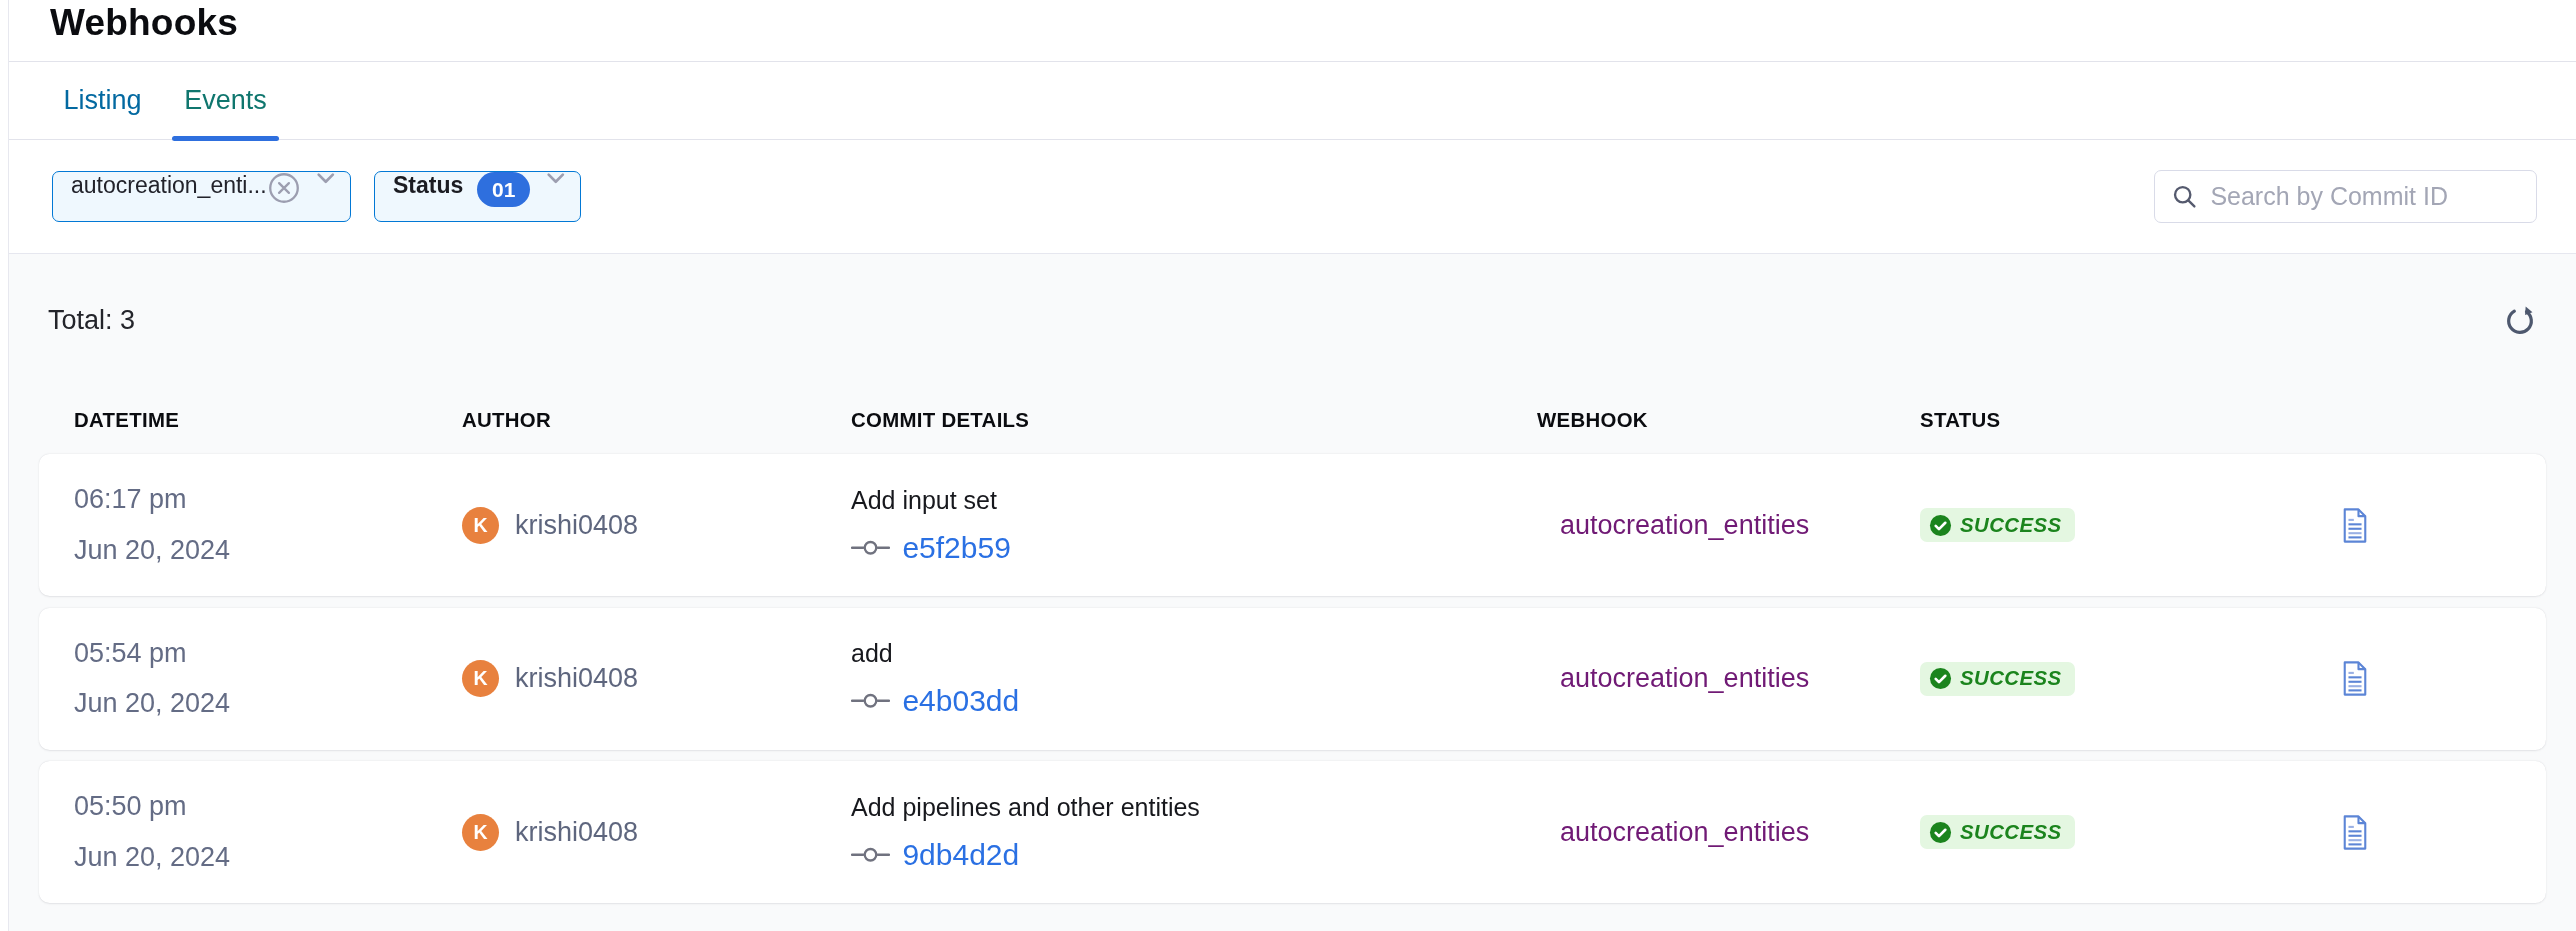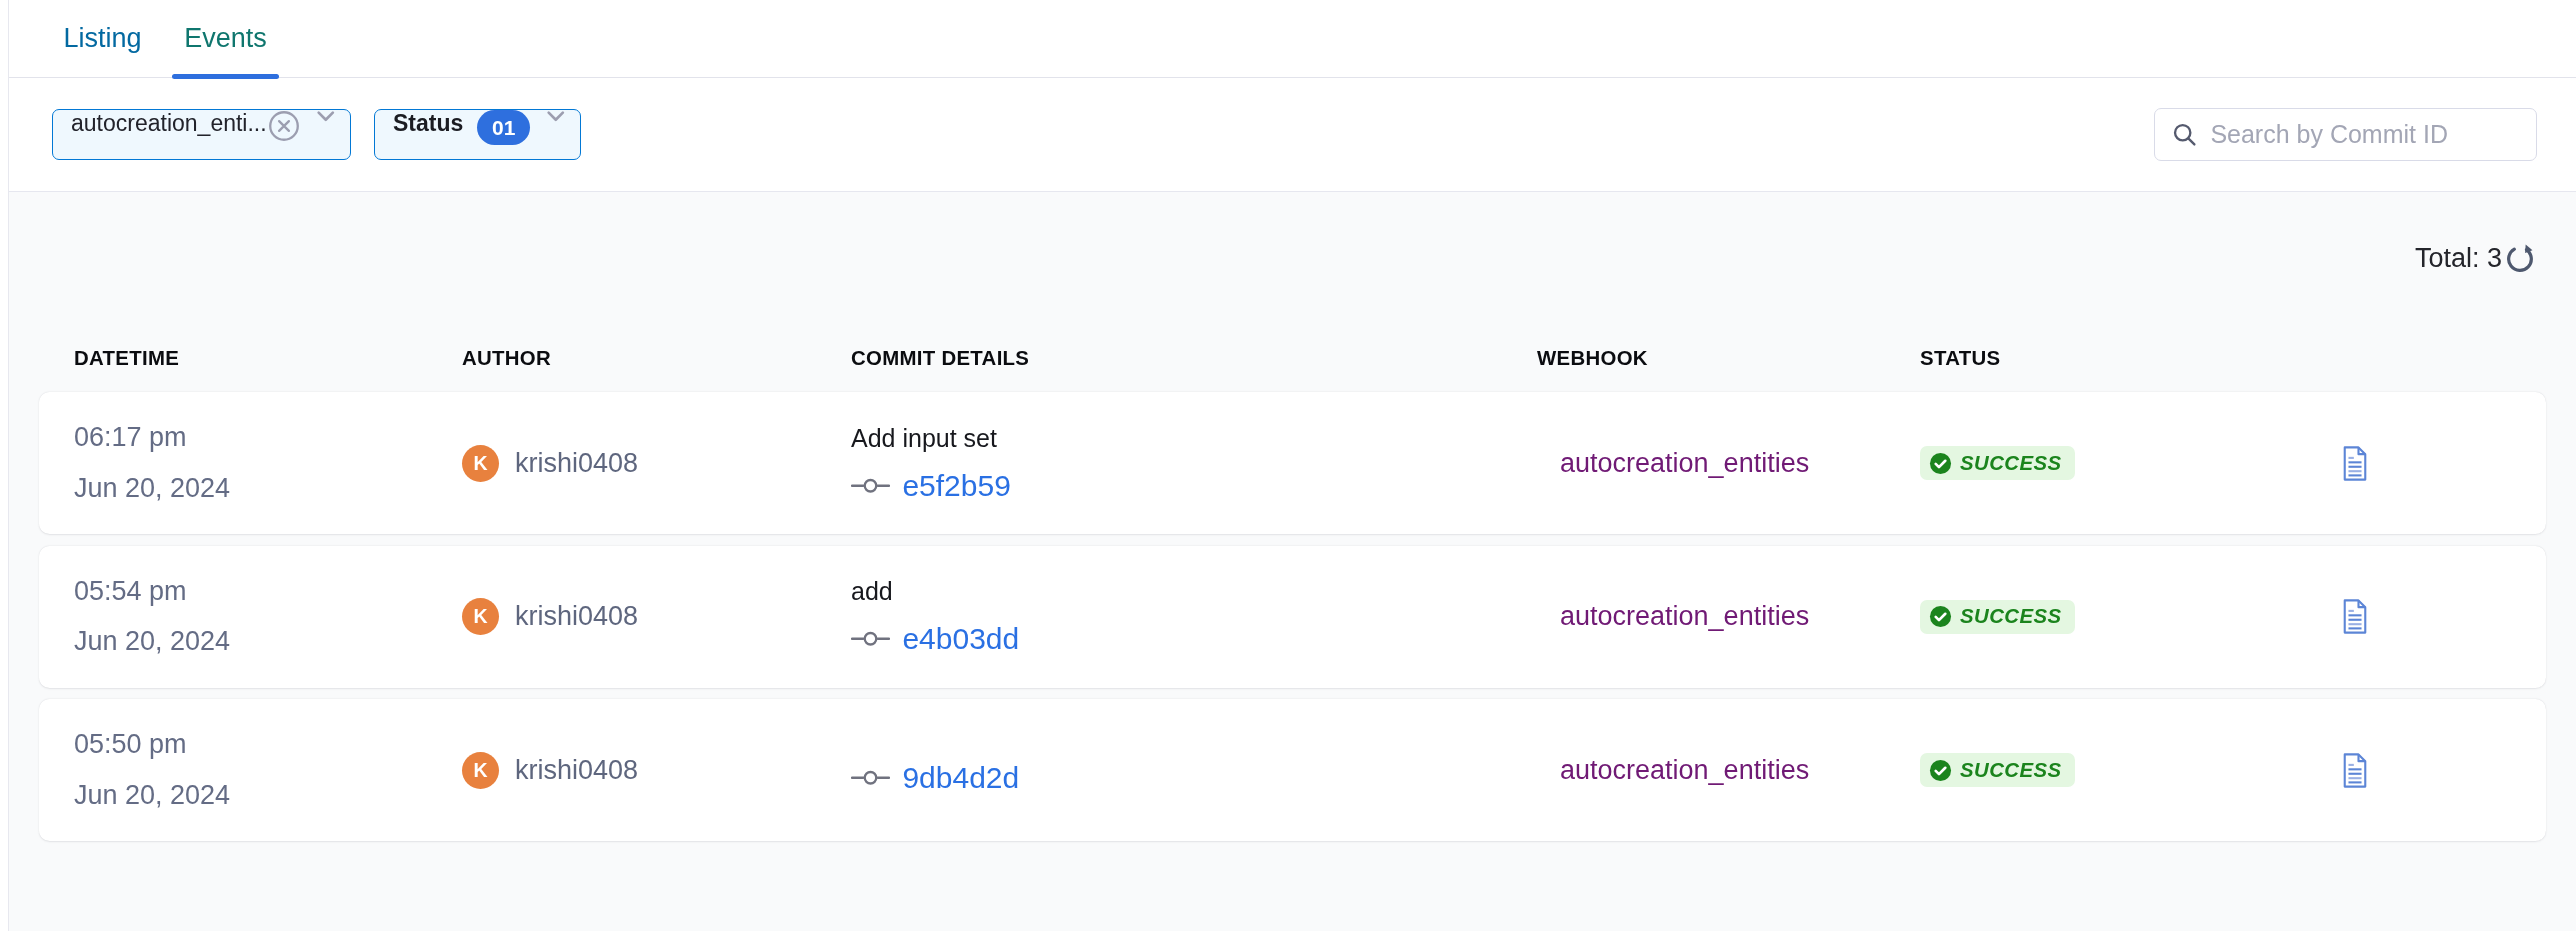--- a/index.html
+++ b/index.html
@@ -27,21 +27,21 @@
   .circle-x { width: 32px; height: 32px; margin-left: 1.8px; flex: none; }
   .chip .chev { margin-left: 16px; flex: none; }
   .count-pill { margin-left: 14px; min-width: 53px; height: 35px; border-radius: 18px; background: #2E6FDE; color: #fff; font-size: 21px; font-weight: 700; display: inline-flex; align-items: center; justify-content: center; padding: 0 12.4px; }
   .spacer { flex: 1; }
   .searchbox { width: 383px; height: 53px; border: 1.8px solid #D9DBE8; border-radius: 7px; background: #fff; display: flex; align-items: center; padding: 0 14px 0 16px; }
   .searchbox input { border: none; outline: none; flex: 1; font-size: 25px; color: #3b82f6; font-family: "Liberation Sans", sans-serif; background: transparent; margin-left: 12.4px; min-width: 0; }
   .searchbox input::placeholder { color: #A3A6B5; }
 
   
   .content { flex: 1; background: #F9FAFB; padding: 0 30px; }
-  .toolbar { height: 133px; display: flex; align-items: center; justify-content: flex-end; padding: 0 9px; }
+  .toolbar { height: 133px; display: flex; align-items: center; justify-content: space-between; padding: 0 9px; }
   .total-label { font-size: 27px; color: #24252B; }
   .refresh-btn { width: 35px; height: 35px; border: none; background: transparent; cursor: pointer; display: flex; align-items: center; justify-content: center; }
 
   .grid { display: grid; grid-template-columns: 388px 389px 686px 383px 346px 1fr; padding: 0 35px; align-items: center; }
   .thead { height: 67px; }
   .th { font-size: 20.4px; font-weight: 700; color: #0B0C10; letter-spacing: 0.3px; }
 
   .row { height: 142px; margin-bottom: 11.5px; background: #fff; border-radius: 10.6px; box-shadow: 0 0.9px 1.8px rgba(96,97,112,0.14), 0 0 0.9px rgba(40,41,61,0.10); }
   .cell-datetime .time, .cell-datetime .date { font-size: 27px; color: #646C85; }
   .cell-datetime .date { margin-top: 19.5px; }
@@ -56,20 +56,23 @@
   .status-badge .status-text { font-size: 20.4px; font-weight: 700; color: #1B841D; letter-spacing: 0.4px; }
   .cell-action { justify-self: center; margin-right: 67px; display: flex; cursor: pointer; }
 </style>
 </head>
 <body>
 
 <div class="root">
   <div class="left-rail"></div>
   <div class="main">
 
+    <div class="page-header">
+      <div class="page-title">Webhooks</div>
+    </div>
 
     <div class="tabbar">
       <div class="tab">Listing</div>
       <div class="tab active">Events</div>
     </div>
 
     <div class="filterbar">
       <div class="chip">
         <span class="chip-label">autocreation_enti...</span>
         <svg class="circle-x" viewBox="0 0 36 36">
@@ -210,20 +213,21 @@
       <div class="grid row">
         <div class="cell-datetime">
           <div class="time">05:50 pm</div>
           <div class="date">Jun 20, 2024</div>
         </div>
         <div class="cell-author">
           <div class="avatar">K</div>
           <div class="username">krishi0408</div>
         </div>
         <div class="cell-commit">
+          <div class="commit-msg">Add pipelines and other entities</div>
           <div class="commit-line">
             <svg width="39" height="19.5" viewBox="0 0 44 22">
               <line x1="1" y1="11" x2="14" y2="11" stroke="#70727F" stroke-width="2.6" stroke-linecap="round"></line>
               <circle cx="22" cy="11" r="6.5" fill="none" stroke="#70727F" stroke-width="2.6"></circle>
               <line x1="30" y1="11" x2="43" y2="11" stroke="#70727F" stroke-width="2.6" stroke-linecap="round"></line>
             </svg>
             <a class="commit-id">9db4d2d</a>
           </div>
         </div>
         <div class="cell-webhook">autocreation_entities</div>

